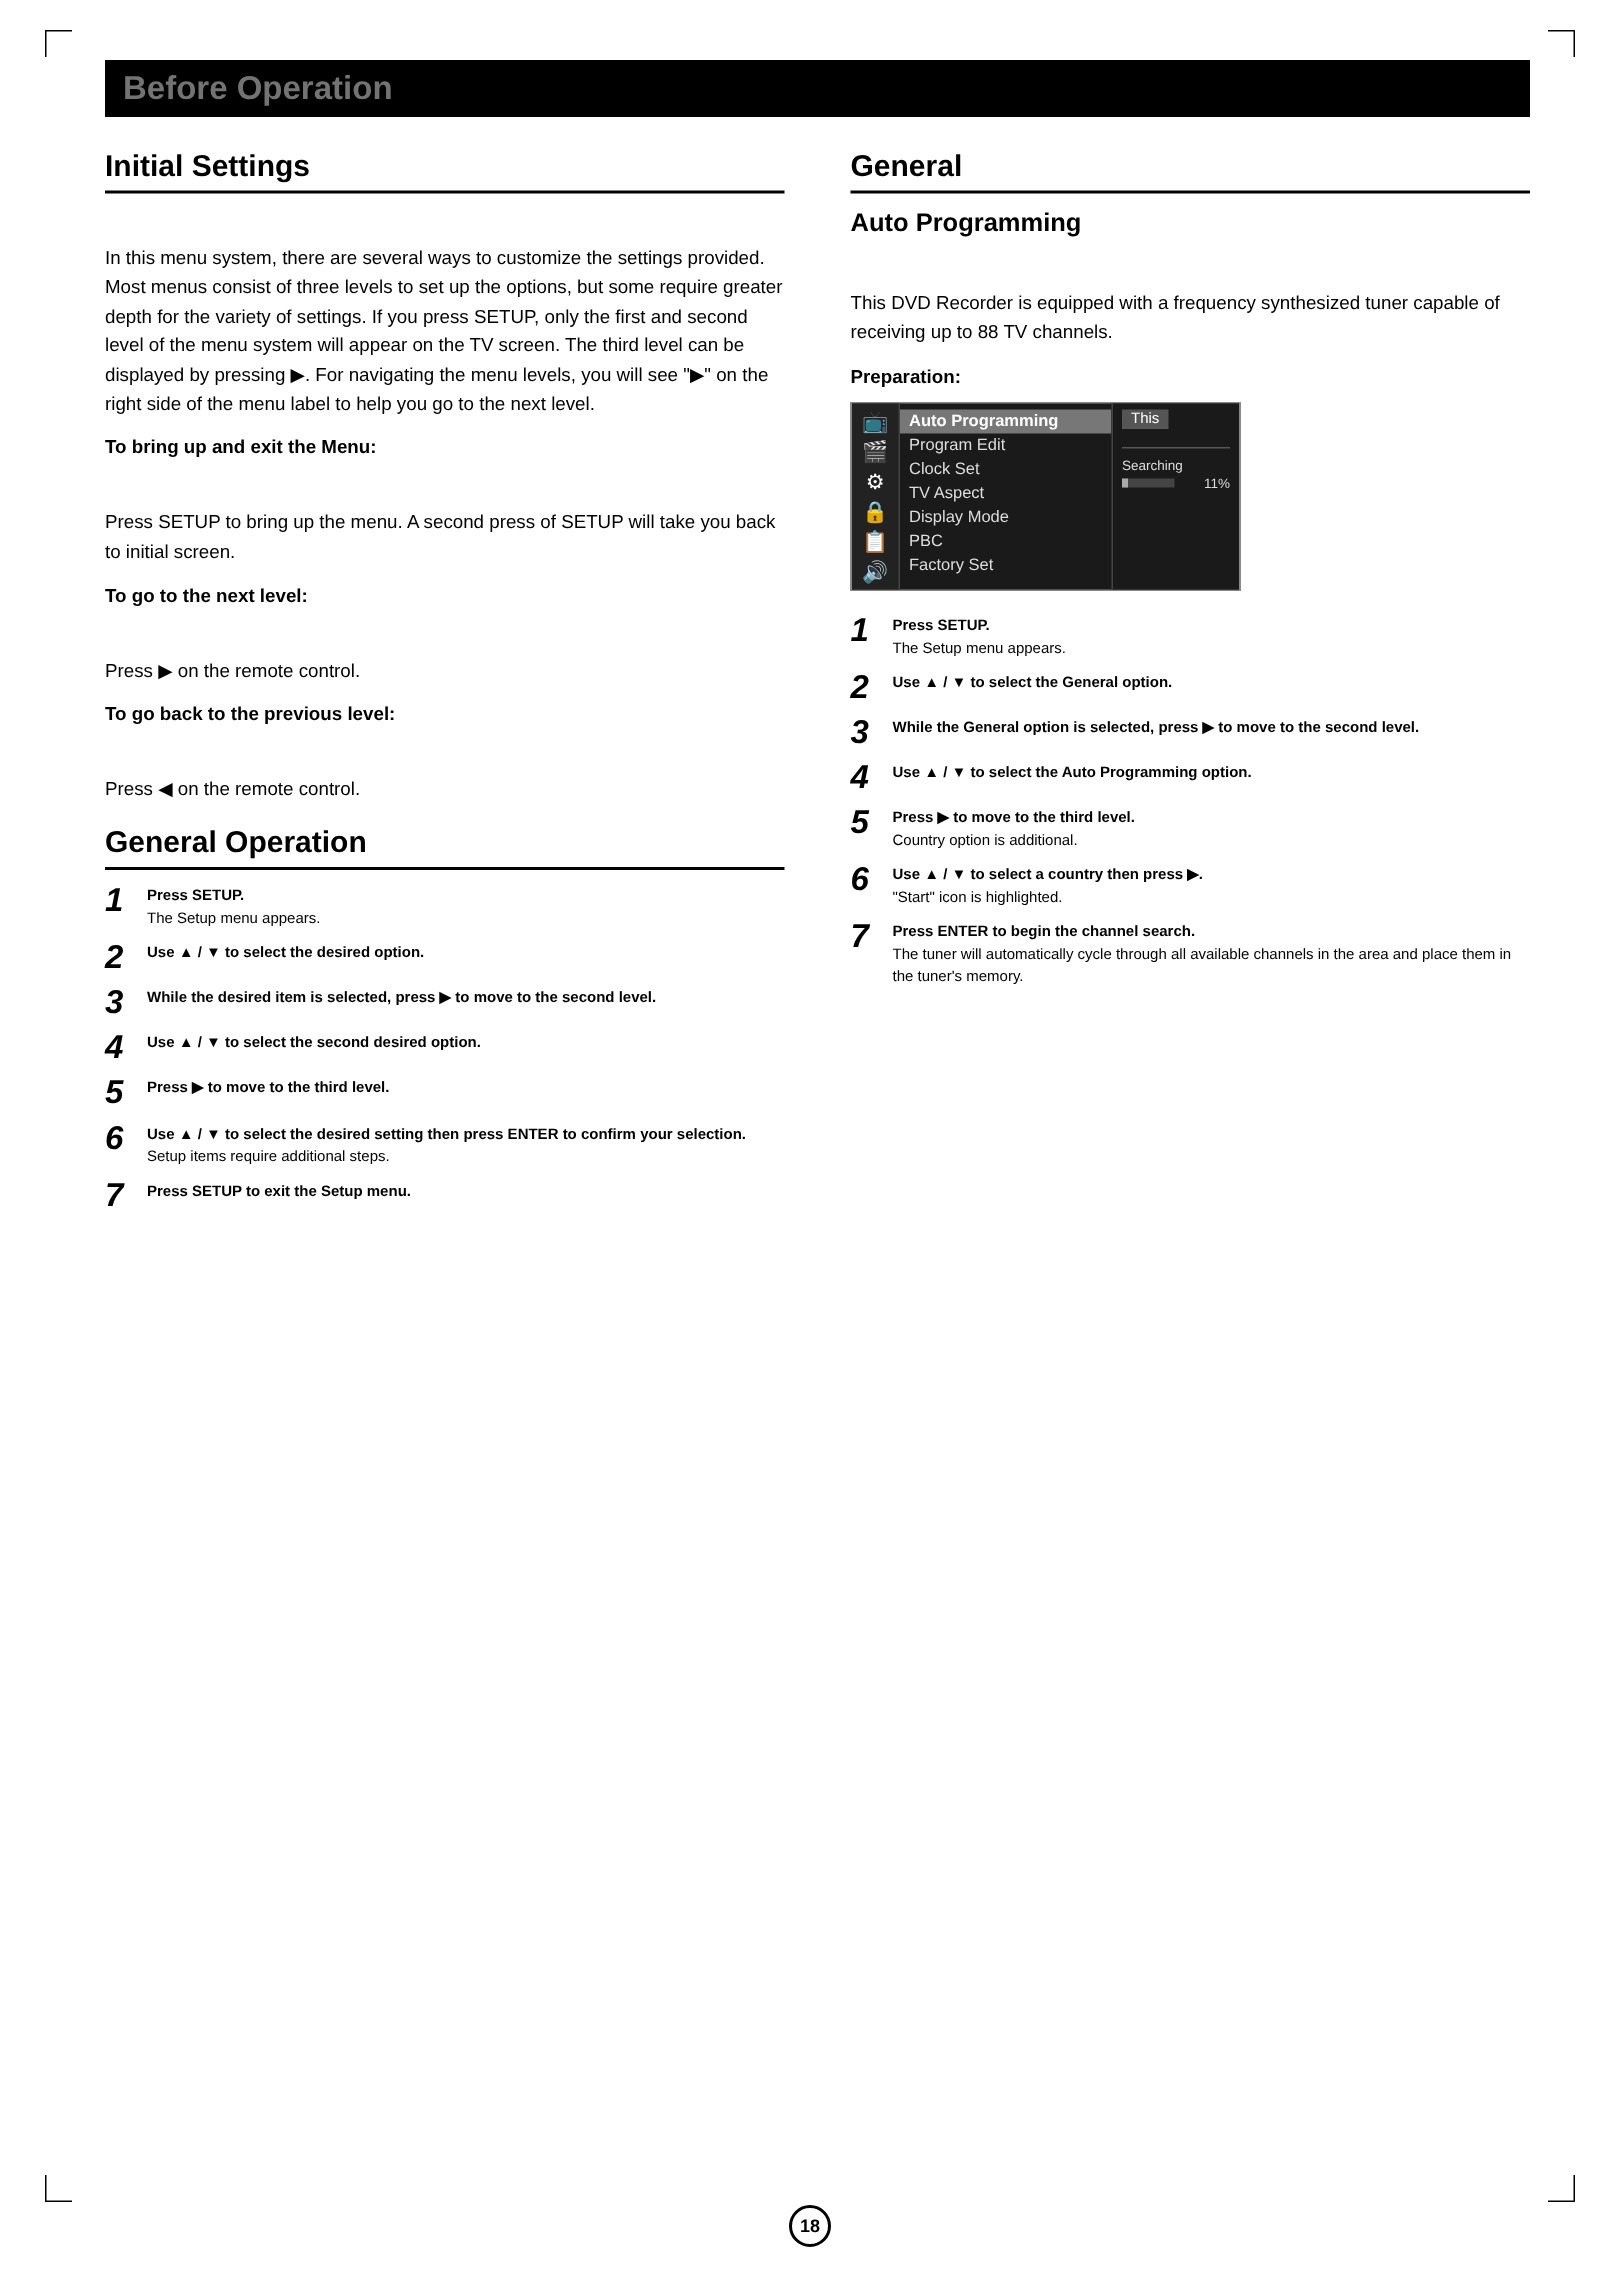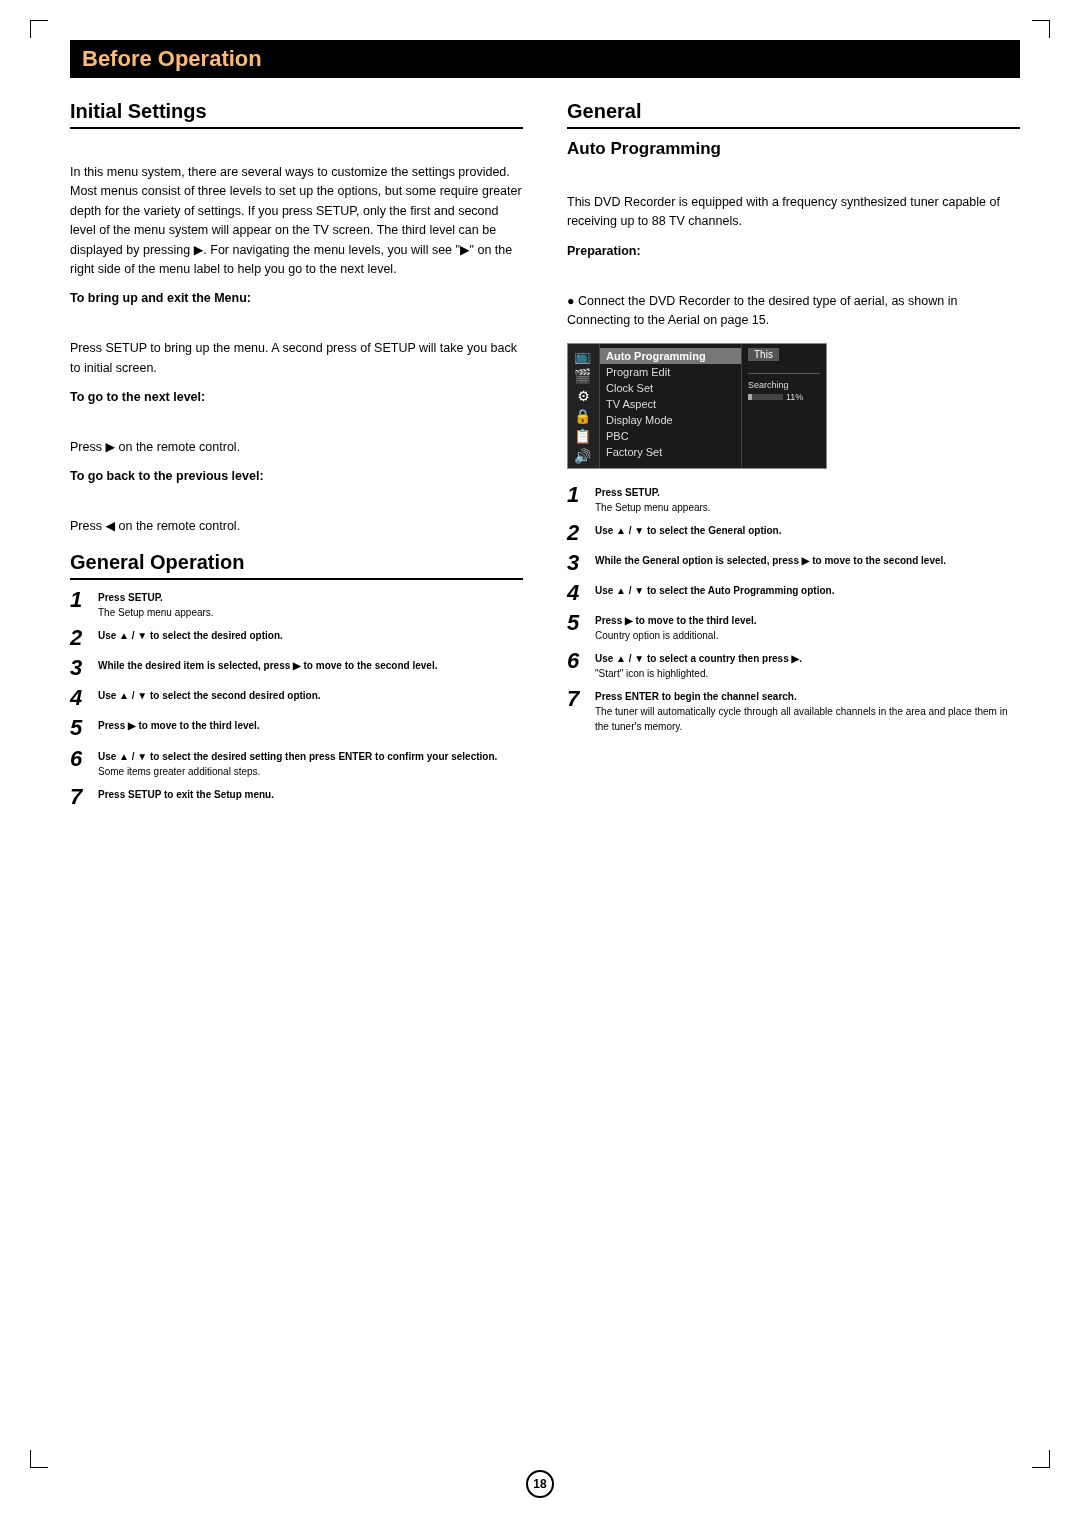--- a/index.html
+++ b/index.html
@@ -35,21 +35,21 @@
       background: #000;
       color: #fff;
       padding: 6px 12px;
       margin-bottom: 22px;
       display: inline-block;
       width: 100%;
     }
     .page-header h1 {
       font-size: 22px;
       font-weight: bold;
-      color: #fdba74;
+      color: #737373;
     }
 
     
     .two-col {
       display: flex;
       gap: 44px;
     }
     .col-left {
       flex: 1;
     }
@@ -240,21 +240,21 @@
         <li class="step-item">
           <span class="step-number">5</span>
           <div class="step-content">
             <span class="bold-line">Press ▶ to move to the third level.</span>
           </div>
         </li>
         <li class="step-item">
           <span class="step-number">6</span>
           <div class="step-content">
             <span class="bold-line">Use ▲ / ▼ to select the desired setting then press ENTER to confirm your selection.</span><br>
-            <span class="normal-line">Some items greater additional steps.</span>
+            <span class="normal-line">Setup items require additional steps.</span>
           </div>
         </li>
         <li class="step-item">
           <span class="step-number">7</span>
           <div class="step-content">
             <span class="bold-line">Press SETUP to exit the Setup menu.</span>
           </div>
         </li>
       </ul>
 
@@ -262,21 +262,20 @@
 
     <div class="col-right">
 
       <h2 class="section-title">General</h2>
 
       <h3 class="subsection-title">Auto Programming</h3>
 
       <p class="body-text">This DVD Recorder is equipped with a frequency synthesized tuner capable of receiving up to 88 TV channels.</p>
 
       <p class="sub-heading">Preparation:</p>
-      <p class="body-text">● Connect the DVD Recorder to the desired type of aerial, as shown in Connecting to the Aerial on page 15.</p>
 
       <div class="menu-screenshot">
         <div style="display:flex;">
 
           <div style="width:32px; background:#222; border-right:1px solid #444; display:flex; flex-direction:column; align-items:center; justify-content:space-around; padding:4px 0;">
             <span style="color:#fff; font-size:14px;">📺</span>
             <span style="color:#fff; font-size:14px; margin-top:4px;">🎬</span>
             <span style="color:#fff; font-size:14px; margin-top:4px;">⚙</span>
             <span style="color:#fff; font-size:14px; margin-top:4px;">🔒</span>
             <span style="color:#fff; font-size:14px; margin-top:4px;">📋</span>
@@ -295,21 +294,21 @@
             <div style="padding:2px 6px; color:#ddd;">PBC</div>
             <div style="padding:2px 6px; color:#ddd;">Factory Set</div>
           </div>
 
           <div class="menu-right-panel">
             <span class="stop-btn">This</span>
             <div style="color:#aaa; font-size:9px; margin-top:4px; border-bottom:1px solid #555; padding-bottom:4px;"></div>
             <div class="searching-row">
               <span style="color:#ddd; font-size:9px;">Searching</span>
             </div>
-            <div style="display:flex; align-items:center; gap:3px; margin-top:2px;">
+            <div style="display:flex; align-items:center; gap:3px; margin-top:2px;justify-content:space-between;">
               <div class="search-bar-bg">
                 <div class="search-bar-fill" style="width:11%;"></div>
               </div>
               <span style="color:#ddd; font-size:9px;">11%</span>
             </div>
           </div>
         </div>
       </div>
 
       <ul class="steps-list">

